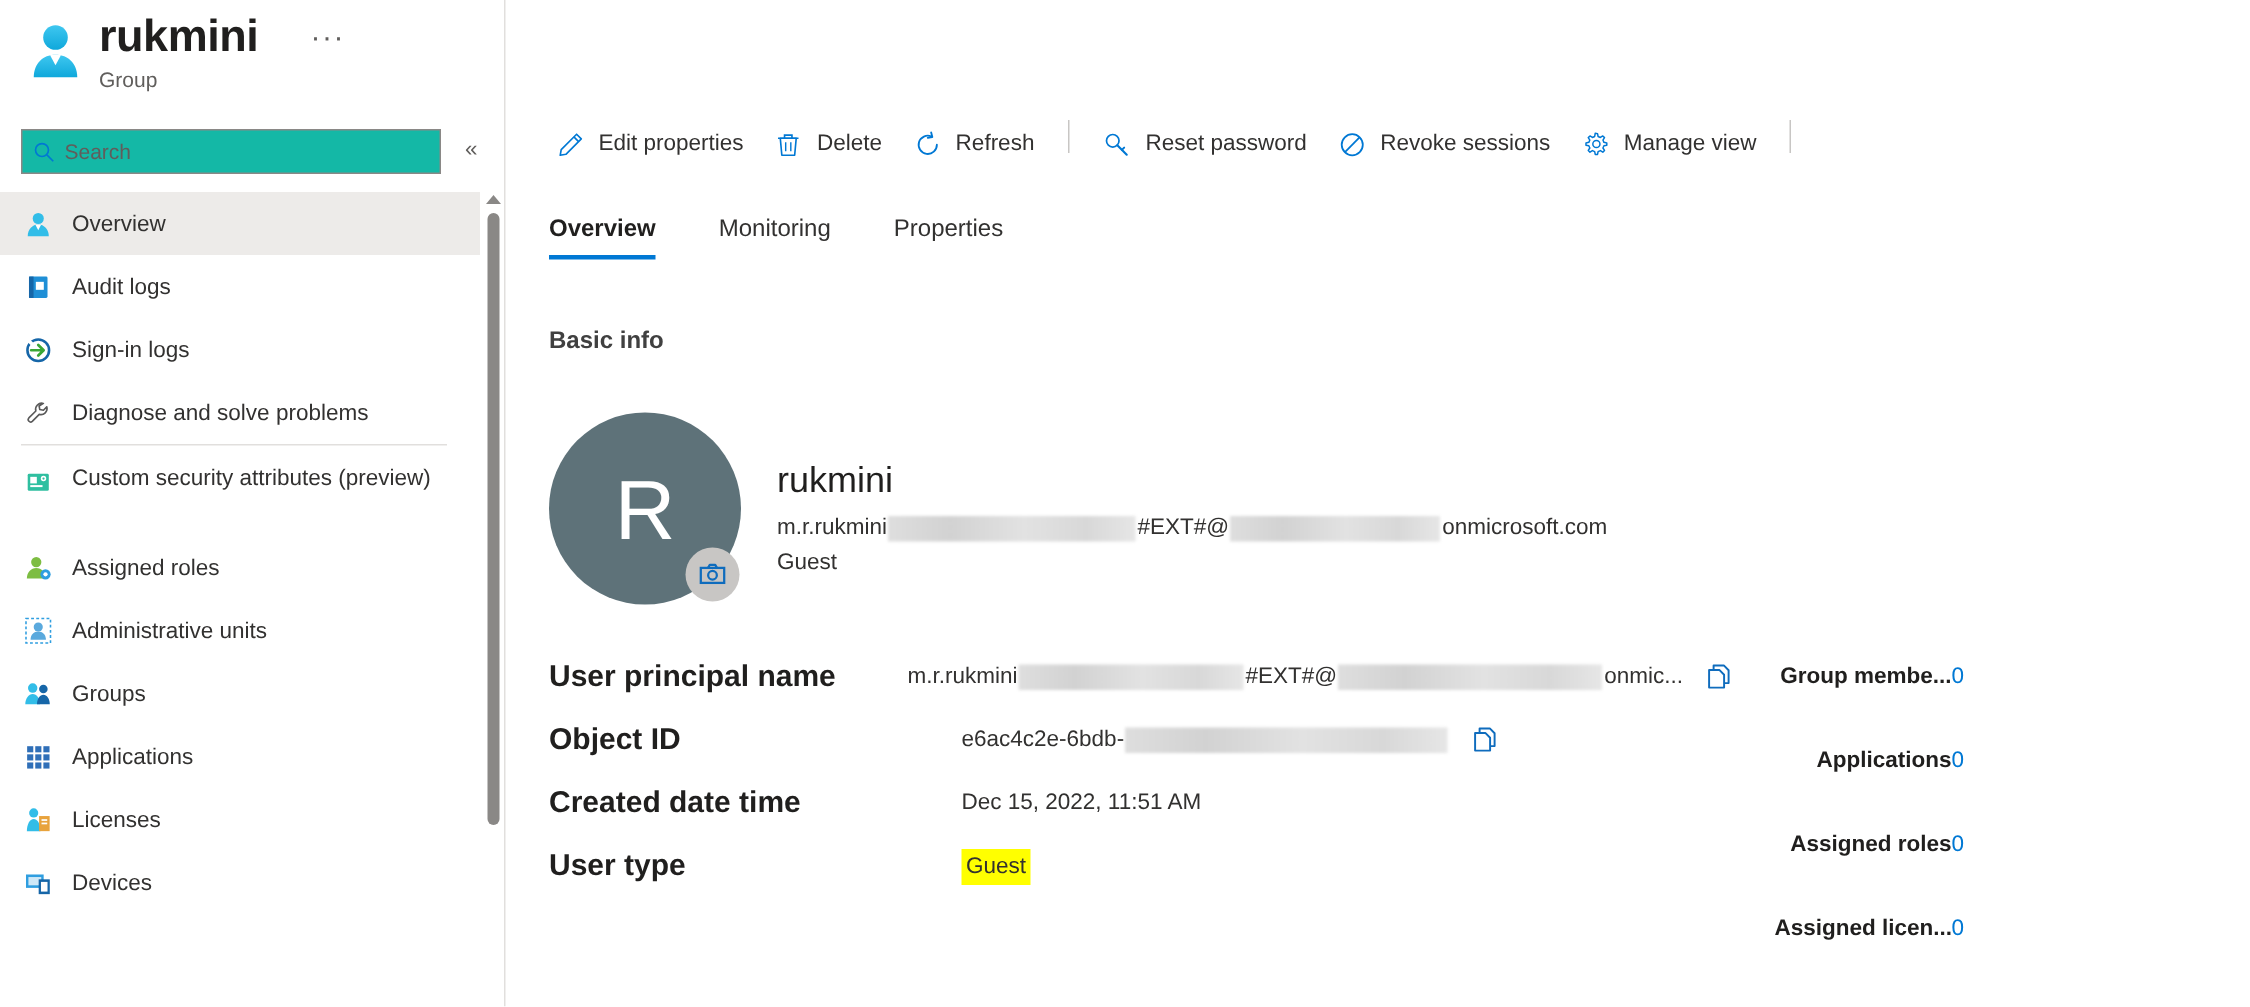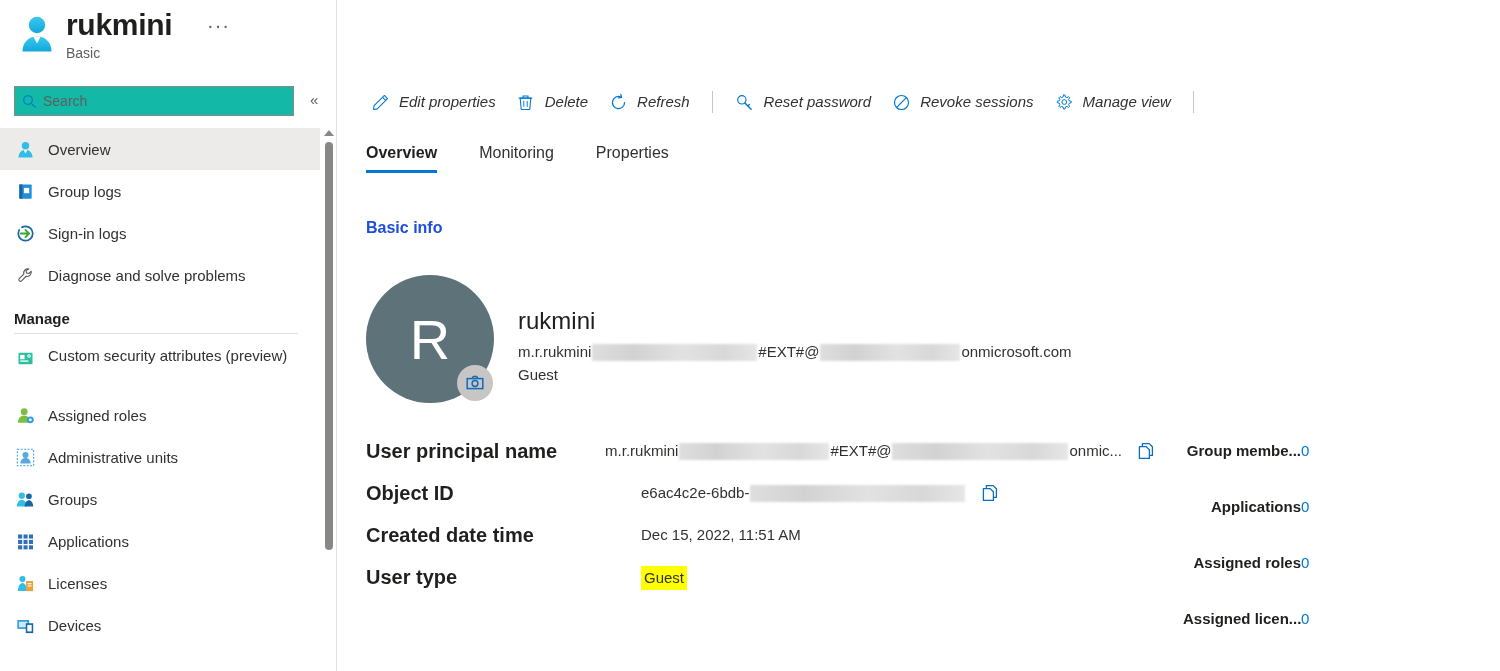--- a/index.html
+++ b/index.html
@@ -97,21 +97,21 @@
     background: #8a8886; border-radius: 4px;
   }
   .panel-divider {
     position: absolute; left: 336px; top: 0; width: 1px; height: 671px;
     background: #e1dfdd;
   }
 
   
   .toolbar {
     position: absolute; left: 360px; top: 80px; height: 44px;
-    display: flex; align-items: center; font-style: italic;
+    display: flex; align-items: flex-start;
   }
   .tb-btn {
     display: flex; align-items: center; height: 32px; padding: 0 10px;
     cursor: pointer; white-space: nowrap;
   }
   .tb-ico { width: 20px; height: 20px; margin-right: 9px; display:flex; align-items:center; justify-content:center; flex:0 0 20px; }
   .tb-label { font-size: 15px; color: #323130; line-height: 20px; }
   .tb-div { width: 1px; height: 22px; background: #c8c6c4; margin: 0 12px; }
 
   
@@ -122,21 +122,21 @@
   }
   .tab.active { font-weight: 700; color: #201f1e; }
   .tab.active::after {
     content: ""; position: absolute; left: 0; right: 0; bottom: 0;
     height: 3px; background: #0078d4;
   }
 
   
   .basic-info-title {
     position: absolute; left: 366px; top: 219px;
-    font-size: 16px; font-weight: 700; color: #1d4ed8;
+    font-size: 16px; font-weight: 700; color: #404040;
   }
 
   .profile { position: absolute; left: 366px; top: 275px; }
   .avatar {
     position: absolute; left: 0; top: 0; width: 128px; height: 128px;
     border-radius: 50%; background: #5e7279;
     display: flex; align-items: center; justify-content: center;
     color: #ffffff; font-size: 56px; font-weight: 400;
     font-family: "Liberation Sans", sans-serif;
   }
@@ -210,21 +210,21 @@
               <stop offset="100%" stop-color="#0fa8db"></stop>
             </linearGradient>
           </defs>
           <circle cx="21" cy="13" r="8.2" fill="url(#gUser)"></circle>
           <path d="M6.5 39.5 C6.5 30.5 12.5 24.5 21 24.5 C29.5 24.5 35.5 30.5 35.5 39.5 Z" fill="url(#gUser)"></path>
           <path d="M17.4 24.8 L21 31.5 L24.6 24.8 C23.5 24.6 22.3 24.5 21 24.5 C19.7 24.5 18.5 24.6 17.4 24.8 Z" fill="#ffffff"></path>
         </svg>
       </span>
       <div class="blade-title">rukmini</div>
       <div class="blade-ellipsis">···</div>
-      <div class="blade-subtitle">Basic</div>
+      <div class="blade-subtitle">Group</div>
     </div>
 
     <div class="search-wrap">
       <span class="search-icon-box">
         <svg width="15" height="15" viewBox="0 0 16 16">
           <circle cx="6.4" cy="6.4" r="4.6" fill="none" stroke="#0078d4" stroke-width="1.2"></circle>
           <line x1="9.9" y1="9.9" x2="14.4" y2="14.4" stroke="#0078d4" stroke-width="1.2"></line>
         </svg>
       </span>
       <input class="search-input" type="text" placeholder="Search" style="">
@@ -245,21 +245,21 @@
       </div>
 
       <div class="nav-item">
         <span class="nav-ico">
           <svg width="19" height="19" viewBox="0 0 20 20">
             <rect x="3.5" y="2.5" width="13" height="15" rx="1" fill="#1f8fd6"></rect>
             <rect x="3.5" y="2.5" width="3.2" height="15" fill="#1666a8"></rect>
             <rect x="8.3" y="6.2" width="5.6" height="5.6" fill="#ffffff"></rect>
           </svg>
         </span>
-        <span class="nav-label">Group logs</span>
+        <span class="nav-label">Audit logs</span>
       </div>
 
       <div class="nav-item">
         <span class="nav-ico">
           <svg width="19" height="19" viewBox="0 0 20 20">
             <circle cx="10" cy="10" r="7.6" fill="none" stroke="#1666a8" stroke-width="1.8"></circle>
             <path d="M3 3 L10 10" stroke="#ffffff" stroke-width="2.4"></path>
             <path d="M5 10 L13.2 10 M10 6.3 L13.8 10 L10 13.7" fill="none" stroke="#3aa635" stroke-width="1.9" stroke-linecap="round" stroke-linejoin="round"></path>
           </svg>
         </span>
@@ -268,21 +268,20 @@
 
       <div class="nav-item">
         <span class="nav-ico">
           <svg width="19" height="19" viewBox="0 0 20 20">
             <path d="M13.6 3.1 a4.3 4.3 0 0 0 -5.3 5.3 L3.4 13.3 a1.7 1.7 0 0 0 2.4 2.4 l4.9 -4.9 a4.3 4.3 0 0 0 5.3 -5.3 L13.6 7.9 L11.1 7.4 L10.6 4.9 Z" fill="none" stroke="#5a5a5a" stroke-width="1.15" stroke-linejoin="round"></path>
           </svg>
         </span>
         <span class="nav-label">Diagnose and solve problems</span>
       </div>
 
-      <div class="nav-group-title">Manage</div>
       <div class="nav-sep"></div>
 
       <div class="nav-item tall">
         <span class="nav-ico">
           <svg width="19" height="19" viewBox="0 0 20 20">
             <rect x="2.6" y="4" width="14.8" height="12" rx="1" fill="#2fbfa0"></rect>
             <rect x="4.4" y="6.2" width="4.6" height="4.6" fill="#ffffff"></rect>
             <rect x="4.4" y="12" width="8.6" height="1.4" fill="#ffffff"></rect>
             <circle cx="13.7" cy="7.4" r="1.9" fill="#ffffff"></circle>
             <circle cx="13.7" cy="7.4" r="0.8" fill="#2fbfa0"></circle>

